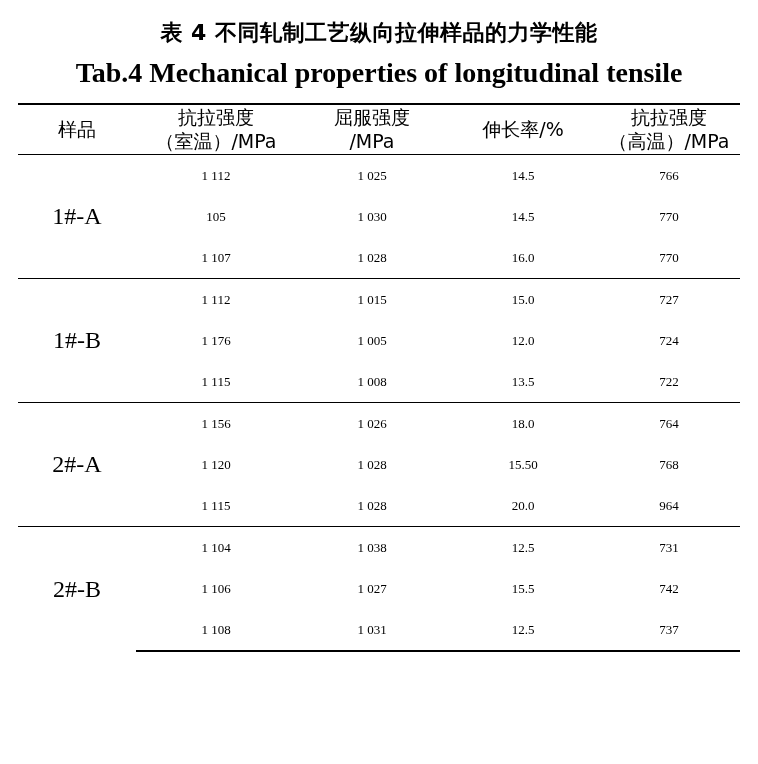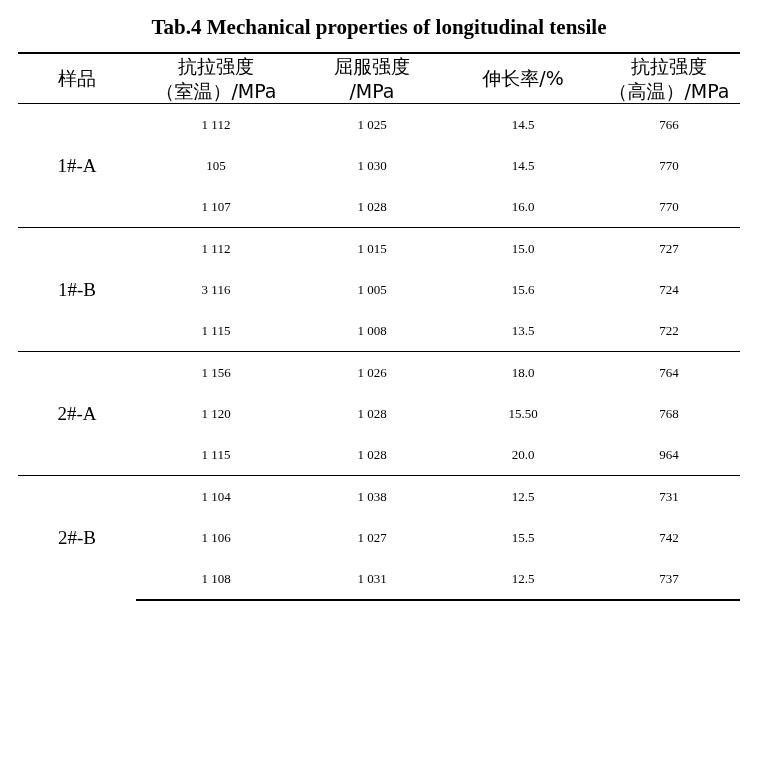--- a/index.html
+++ b/index.html
@@ -23,21 +23,21 @@
   .title-cn {
     text-align: center;
     font-size: 22px;
     font-weight: bold;
     letter-spacing: 0.5px;
     margin: 8px 0 6px 0;
     font-family: "DejaVu Sans", "Liberation Sans", sans-serif;
   }
   .title-en {
     text-align: center;
-    font-size: 21px;
+    font-size: 28px;
     font-weight: bold;
     line-height: 1.38;
     margin: 3px 36px 10px 36px;
     font-family: "Liberation Serif", "DejaVu Serif", serif;
   }
   table.data {
     width: 722px;
     border-collapse: collapse;
     table-layout: fixed;
     margin: 8px auto;
@@ -69,33 +69,34 @@
   thead td .hd-line {
     display: block;
   }
   tbody td {
     font-size: 13px;
     height: 41px;
     font-family: "Liberation Serif", "DejaVu Serif", serif;
   }
   tbody td.sample {
     font-family: "Liberation Serif", "DejaVu Serif", serif;
-    font-size: 19px;
+    font-size: 24px;
   }
   .col-sample { width: 118px; }
   .col-a { width: 160px; }
   .col-b { width: 152px; }
   .col-c { width: 150px; }
   .col-d { width: 142px; }
 </style>
 </head>
 <body>
 
 <div class="page">
 
+  <div class="title-cn">表 4  不同轧制工艺纵向拉伸样品的力学性能</div>
   <div class="title-en">
     <span>Tab.4   Mechanical properties of longitudinal tensile</span><br>
   </div>
 
   <table class="data">
     <colgroup>
       <col class="col-sample">
       <col class="col-a">
       <col class="col-b">
       <col class="col-c">
@@ -146,23 +147,23 @@
       </tr>
 
       <tr class="rule-group">
         <td class="sample" rowspan="3">1#-B</td>
         <td>1 112</td>
         <td>1 015</td>
         <td>15.0</td>
         <td>727</td>
       </tr>
       <tr>
-        <td>3 116</td>
+        <td>1 176</td>
         <td>1 005</td>
-        <td>15.6</td>
+        <td>12.0</td>
         <td>724</td>
       </tr>
       <tr>
         <td>1 115</td>
         <td>1 008</td>
         <td>13.5</td>
         <td>722</td>
       </tr>
 
       <tr class="rule-group">

